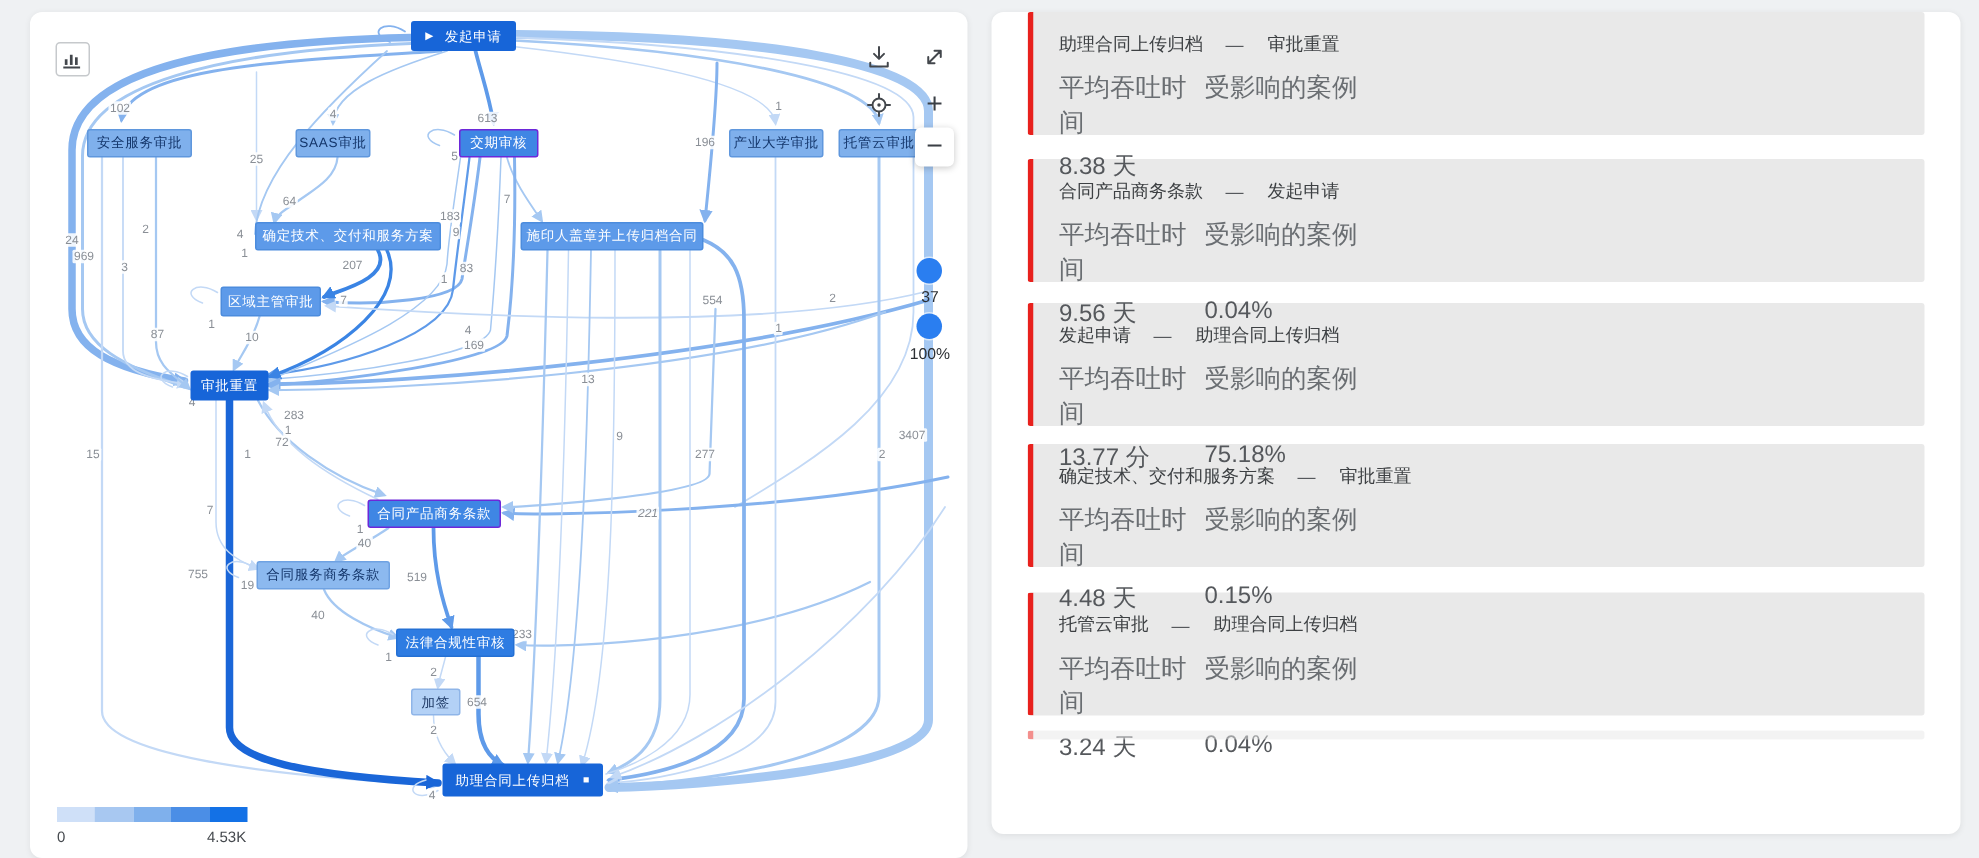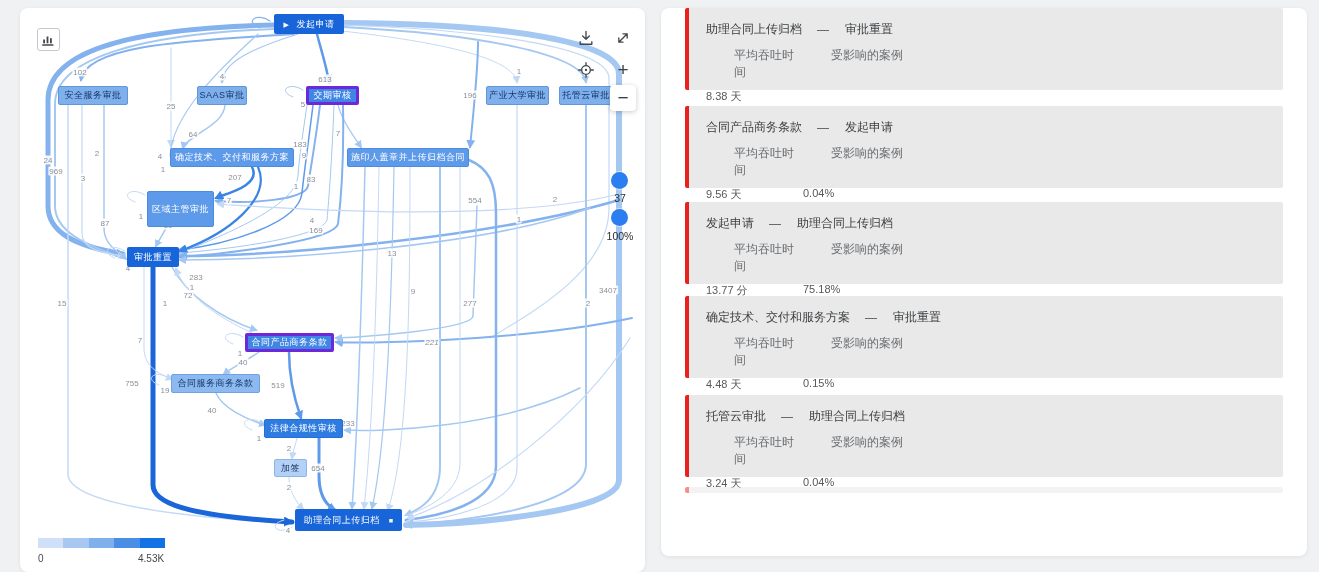--- a/index.html
+++ b/index.html
@@ -17,21 +17,21 @@
   .e{fill:none;stroke-linecap:round;}
   .c1{stroke:#c3d9f6}.c2{stroke:#a5c8f2}.c3{stroke:#84b2ee}
   .c4{stroke:#5e9ae9}.c5{stroke:#3a84e4}.c6{stroke:#1a66d8}
   .el{position:absolute;transform:translate(-50%,-50%);font-size:8px;line-height:9px;
      color:#8a8f96;background:rgba(255,255,255,.88);padding:0 1px;border-radius:1px;
      white-space:nowrap;pointer-events:none;}
   .node{position:absolute;box-sizing:border-box;display:flex;align-items:center;
      justify-content:center;font-size:9px;white-space:nowrap;border-radius:2px;
      cursor:pointer;letter-spacing:.5px;}
   .tier-dark{background:#1765d8;color:#fff;}
-  .tier-med{background:#3f86e4;color:#fff;border:3px solid #6d28d9;}
+  .tier-med{background:#3f86e4;color:#fff;border:1px solid #6d28d9;}
   .tier-med2{background:#2e7ce2;color:#fff;border:1px solid #2470d4;}
   .tier-ml{background:#5d9ae9;color:#fff;border:1px solid #4c8cdd;}
   .tier-light{background:#7fb0ec;color:#14366b;border:1px solid #5f97dd;}
   .tier-lighter{background:#8cb9ef;color:#14366b;border:1px solid #6fa2e2;}
   .tier-lightest{background:#b3d1f6;color:#1f3a66;border:1px solid #8fb5e8;}
   .nicon{font-size:7px;margin-right:7px;line-height:1;}
   .nicon-end{font-size:7px;margin-left:9px;line-height:1;}
   .tool-btn{position:absolute;display:flex;align-items:center;justify-content:center;
      cursor:pointer;background:transparent;border:none;padding:0;}
   #chart-btn{left:17px;top:20px;width:23px;height:23px;background:#fff;
@@ -57,22 +57,22 @@
   #legend-max{left:100px;text-align:center;}
   
   #bottleneck-panel{left:661px;width:646px;height:548px;overflow:hidden;}
   .bn-title{font-size:15px;font-weight:bold;color:#1b1d1f;margin:21px 24px 25px 24px;}
   .bn-card{margin:0 24px;background:#e9e9e9;border-left:4px solid #e8211d;
      border-radius:2px;padding:13px 16px 0 17px;height:69px;cursor:pointer;}
   .bn-row1{display:flex;align-items:center;font-size:12px;color:#3d4043;margin-bottom:9px;}
   .bn-from{margin-right:15px;}
   .bn-dash{margin-right:16px;color:#55585c;}
   .bn-grid{display:grid;grid-template-columns:97px auto;column-gap:0;}
-  .bn-col-label{font-size:12px;color:#6a6e72;margin-bottom:8px;margin-left:28px;}
-  .bn-value{font-size:11px;color:#55585c;}
+  .bn-col-label{font-size:17px;color:#6a6e72;margin-bottom:8px;}
+  .bn-value{font-size:16px;color:#55585c;}
   .mb16{margin-bottom:16px}.mb14{margin-bottom:14px}.mb12{margin-bottom:12px}
   .mb17{margin-bottom:17px}.mb10{margin-bottom:10px}
   .bn-card-cut{height:6px;opacity:.5;padding:0 16px;}
   .icon-stroke{stroke:#43474c;stroke-width:1.6;fill:none;stroke-linecap:round;stroke-linejoin:round;}
 </style>
 </head>
 <body>
 
 <div class="panel" id="process-panel">
 
@@ -235,21 +235,21 @@
       </div>
       <div class="node tier-light" style="left: 539px; top: 78px; width: 54px; height: 19px;">
         <span>托管云审批</span>
       </div>
       <div class="node tier-ml" style="left: 150px; top: 140px; width: 124px; height: 19px;">
         <span>确定技术、交付和服务方案</span>
       </div>
       <div class="node tier-ml" style="left: 327px; top: 140px; width: 122px; height: 19px;">
         <span>施印人盖章并上传归档合同</span>
       </div>
-      <div class="node tier-ml" style="left: 127px; top: 183px; width: 67px; height: 36px;">
+      <div class="node tier-ml" style="left: 127px; top: 183px; width: 67px; height: 20px;">
         <span>区域主管审批</span>
       </div>
       <div class="node tier-dark" style="left: 107px; top: 239px; width: 52px; height: 20px;">
         <span>审批重置</span>
       </div>
       <div class="node tier-med" style="left: 225px; top: 325px; width: 89px; height: 19px;">
         <span>合同产品商务条款</span>
       </div>
       <div class="node tier-lighter" style="left: 151px; top: 366px; width: 89px; height: 19px;">
         <span>合同服务商务条款</span>

